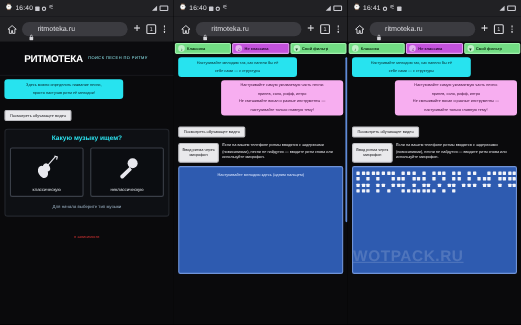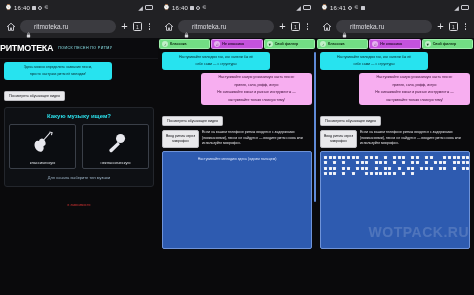--- a/index.html
+++ b/index.html
@@ -45,22 +45,22 @@
   .tabs-ic {
     width: 9px; height: 9px; border: 1.1px solid #d8d8dc; border-radius: 1.5px;
     flex: none; display:flex; align-items:center; justify-content:center;
     font-size: 5px; color: #d8d8dc;
   }
   .menu-ic { flex: none; width: 7px; display: flex; flex-direction: column; align-items: center; gap: 1.2px; }
   .menu-ic i { width: 1.6px; height: 1.6px; background: #d8d8dc; border-radius: 50%; display:block; }
 
   
   .site-head {
-    height: 21px; background: #0b0b0e; display: flex; align-items: center;
-    padding: 0 0; gap: 5px; border-bottom: .5px solid #17171b;
+    height: 31px; background: #0b0b0e; display: flex; align-items: center;
+    padding: 0 22px; gap: 5px; border-bottom: .5px solid #17171b;
   }
   .logo { color: #fff; font-size: 9px; font-weight: bold; letter-spacing: -.3px; white-space: nowrap; }
   .tagline { color: #8fe9ef; font-size: 3.6px; letter-spacing: .4px; white-space: nowrap; }
 
   
   .tabstrip { display: flex; height: 11px; gap: 1px; padding: 1px 1px 0 1px; background: #0b0b0e; }
   .tchip {
     flex: 1; display: flex; align-items: center; gap: 2px;
     border-radius: 1.5px; padding: 0 2px; min-width: 0;
     font-size: 3.6px; color: #0d2b10; font-weight: bold; white-space: nowrap; overflow: hidden;
@@ -124,22 +124,22 @@
     border: .7px solid #6f93d8; border-radius: 2px;
     position: relative; overflow: hidden;
   }
   .tap-label { color: #dbe6ff; font-size: 3.6px; text-align: center; padding-top: 5px; }
   .dots { position: absolute; inset: 4px 3px auto 3px; }
   .dot-row { display: flex; gap: 1.6px; margin-bottom: 2.6px; height: 3px; }
   .dot { width: 3px; height: 3px; background: #f2f4fa; border-radius: .4px; flex: none; }
   .gap { width: 3px; height: 3px; flex: none; }
   .watermark {
     position: absolute; left: 0; right: 0; bottom: 8px;
-    text-align: right; font-size: 14px; font-weight: bold;
-    color: rgba(255,255,255,.16); letter-spacing: .5px;
+    text-align: left; font-size: 14px; font-weight: bold;
+    color: rgba(255,255,255,.16); letter-spacing: .5px; text-decoration: underline;
   }
   .scroll-rail {
     position: absolute; right: 0; top: 52px; width: 1.6px; height: 150px;
     background: #5f8ad8; border-radius: 1px;
   }
 </style>
 </head>
 <body>
 
 <div class="screens">

